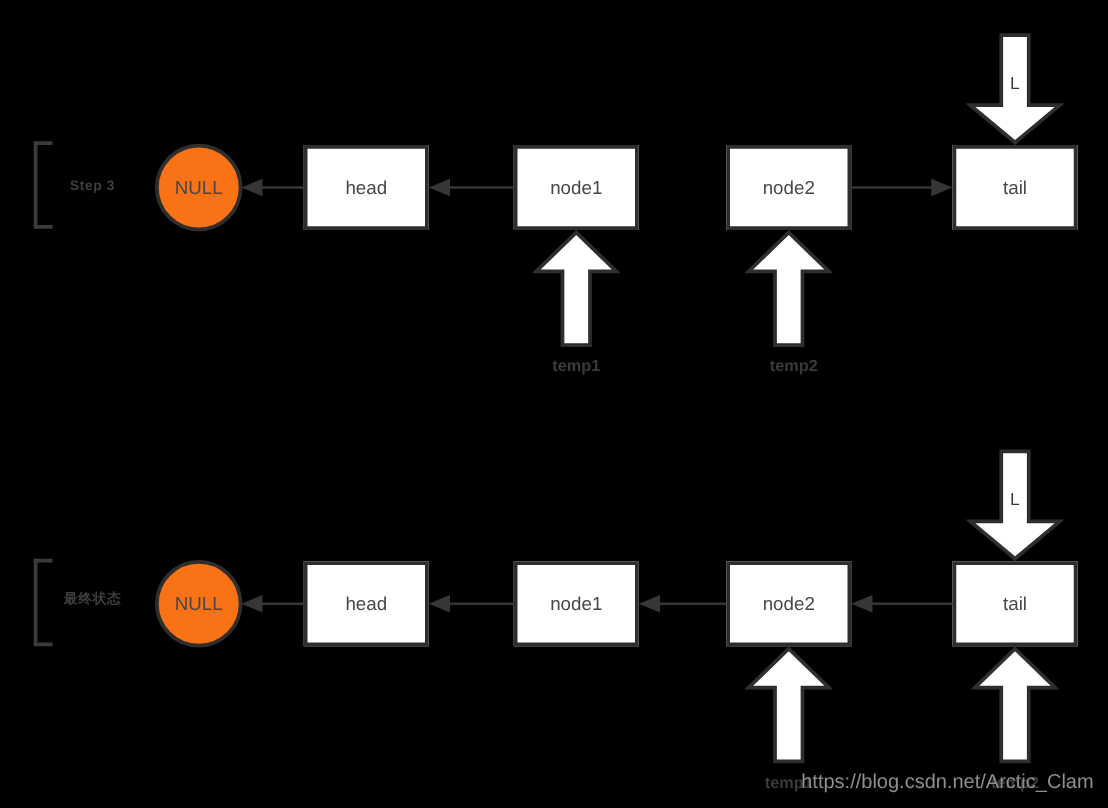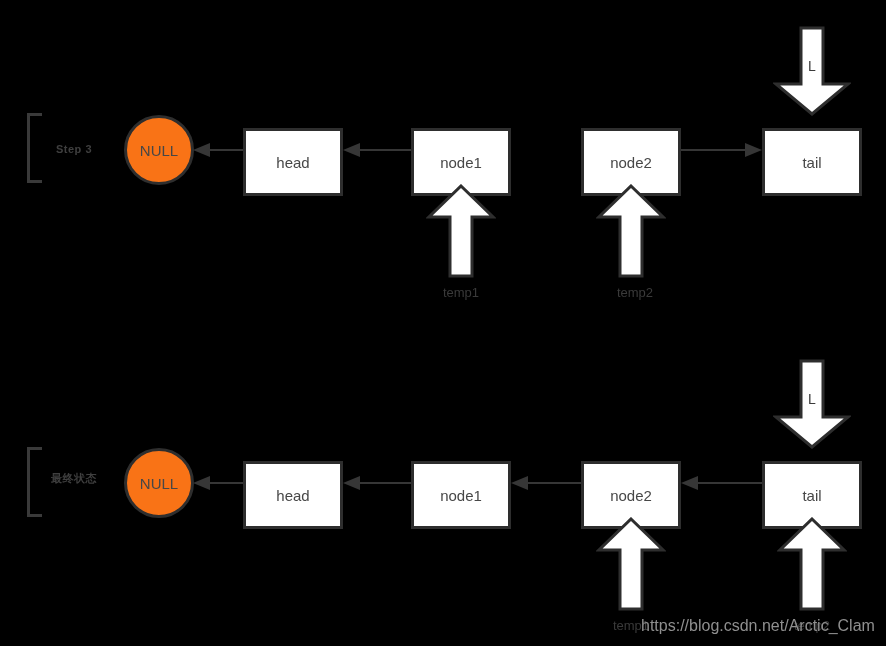--- a/index.html
+++ b/index.html
@@ -3,21 +3,21 @@
 <meta charset="utf-8">
 <style>
   html,body { margin:0; padding:0; background:#000; }
   .canvas {
     position:relative; width:886px; height:646px; background:#000000;
     font-family:"Liberation Sans", sans-serif; overflow:hidden;
   }
   .box {
     position:absolute; width:100px; height:68px; box-sizing:border-box;
     background:#ffffff; border:3px solid #2e2e2e; color:#474747;
-    font-size:15px; display:flex; align-items:center; justify-content:center;margin-top:12px;
+    font-size:15px; display:flex; align-items:center; justify-content:center;
   }
   .circle {
     position:absolute; width:70px; height:70px; box-sizing:border-box;
     background:#f97316; border:3px solid #2e2e2e; border-radius:50%;
     color:#474747; font-size:15px; display:flex; align-items:center; justify-content:center;
   }
   .hline { position:absolute; height:2px; background:#363636; }
   .tri-left {
     position:absolute; width:0; height:0;
     border-top:7px solid transparent; border-bottom:7px solid transparent;
@@ -31,21 +31,21 @@
   .bracket {
     position:absolute; width:15px; height:70px; box-sizing:border-box;
     border-left:3px solid #3a3a3a; border-top:3px solid #3a3a3a; border-bottom:3px solid #3a3a3a;
   }
   .row-label {
     position:absolute; width:80px; text-align:center;
     color:#3f3f3f; font-size:11px; font-weight:bold; letter-spacing:0.5px;
   }
   .temp-label {
     position:absolute; width:100px; text-align:center;
-    color:#3a3a3a; font-size:13px; font-weight:normal;
+    color:#3a3a3a; font-size:13px; font-weight:bold;
   }
   .l-label {
     position:absolute; width:60px; text-align:center;
     color:#3a3a3a; font-size:14px;
   }
   .block-arrow { position:absolute; }
   .watermark { position:absolute; color:#8f8f8f; font-size:16px; white-space:nowrap; }
 </style>
 </head>
 <body>

